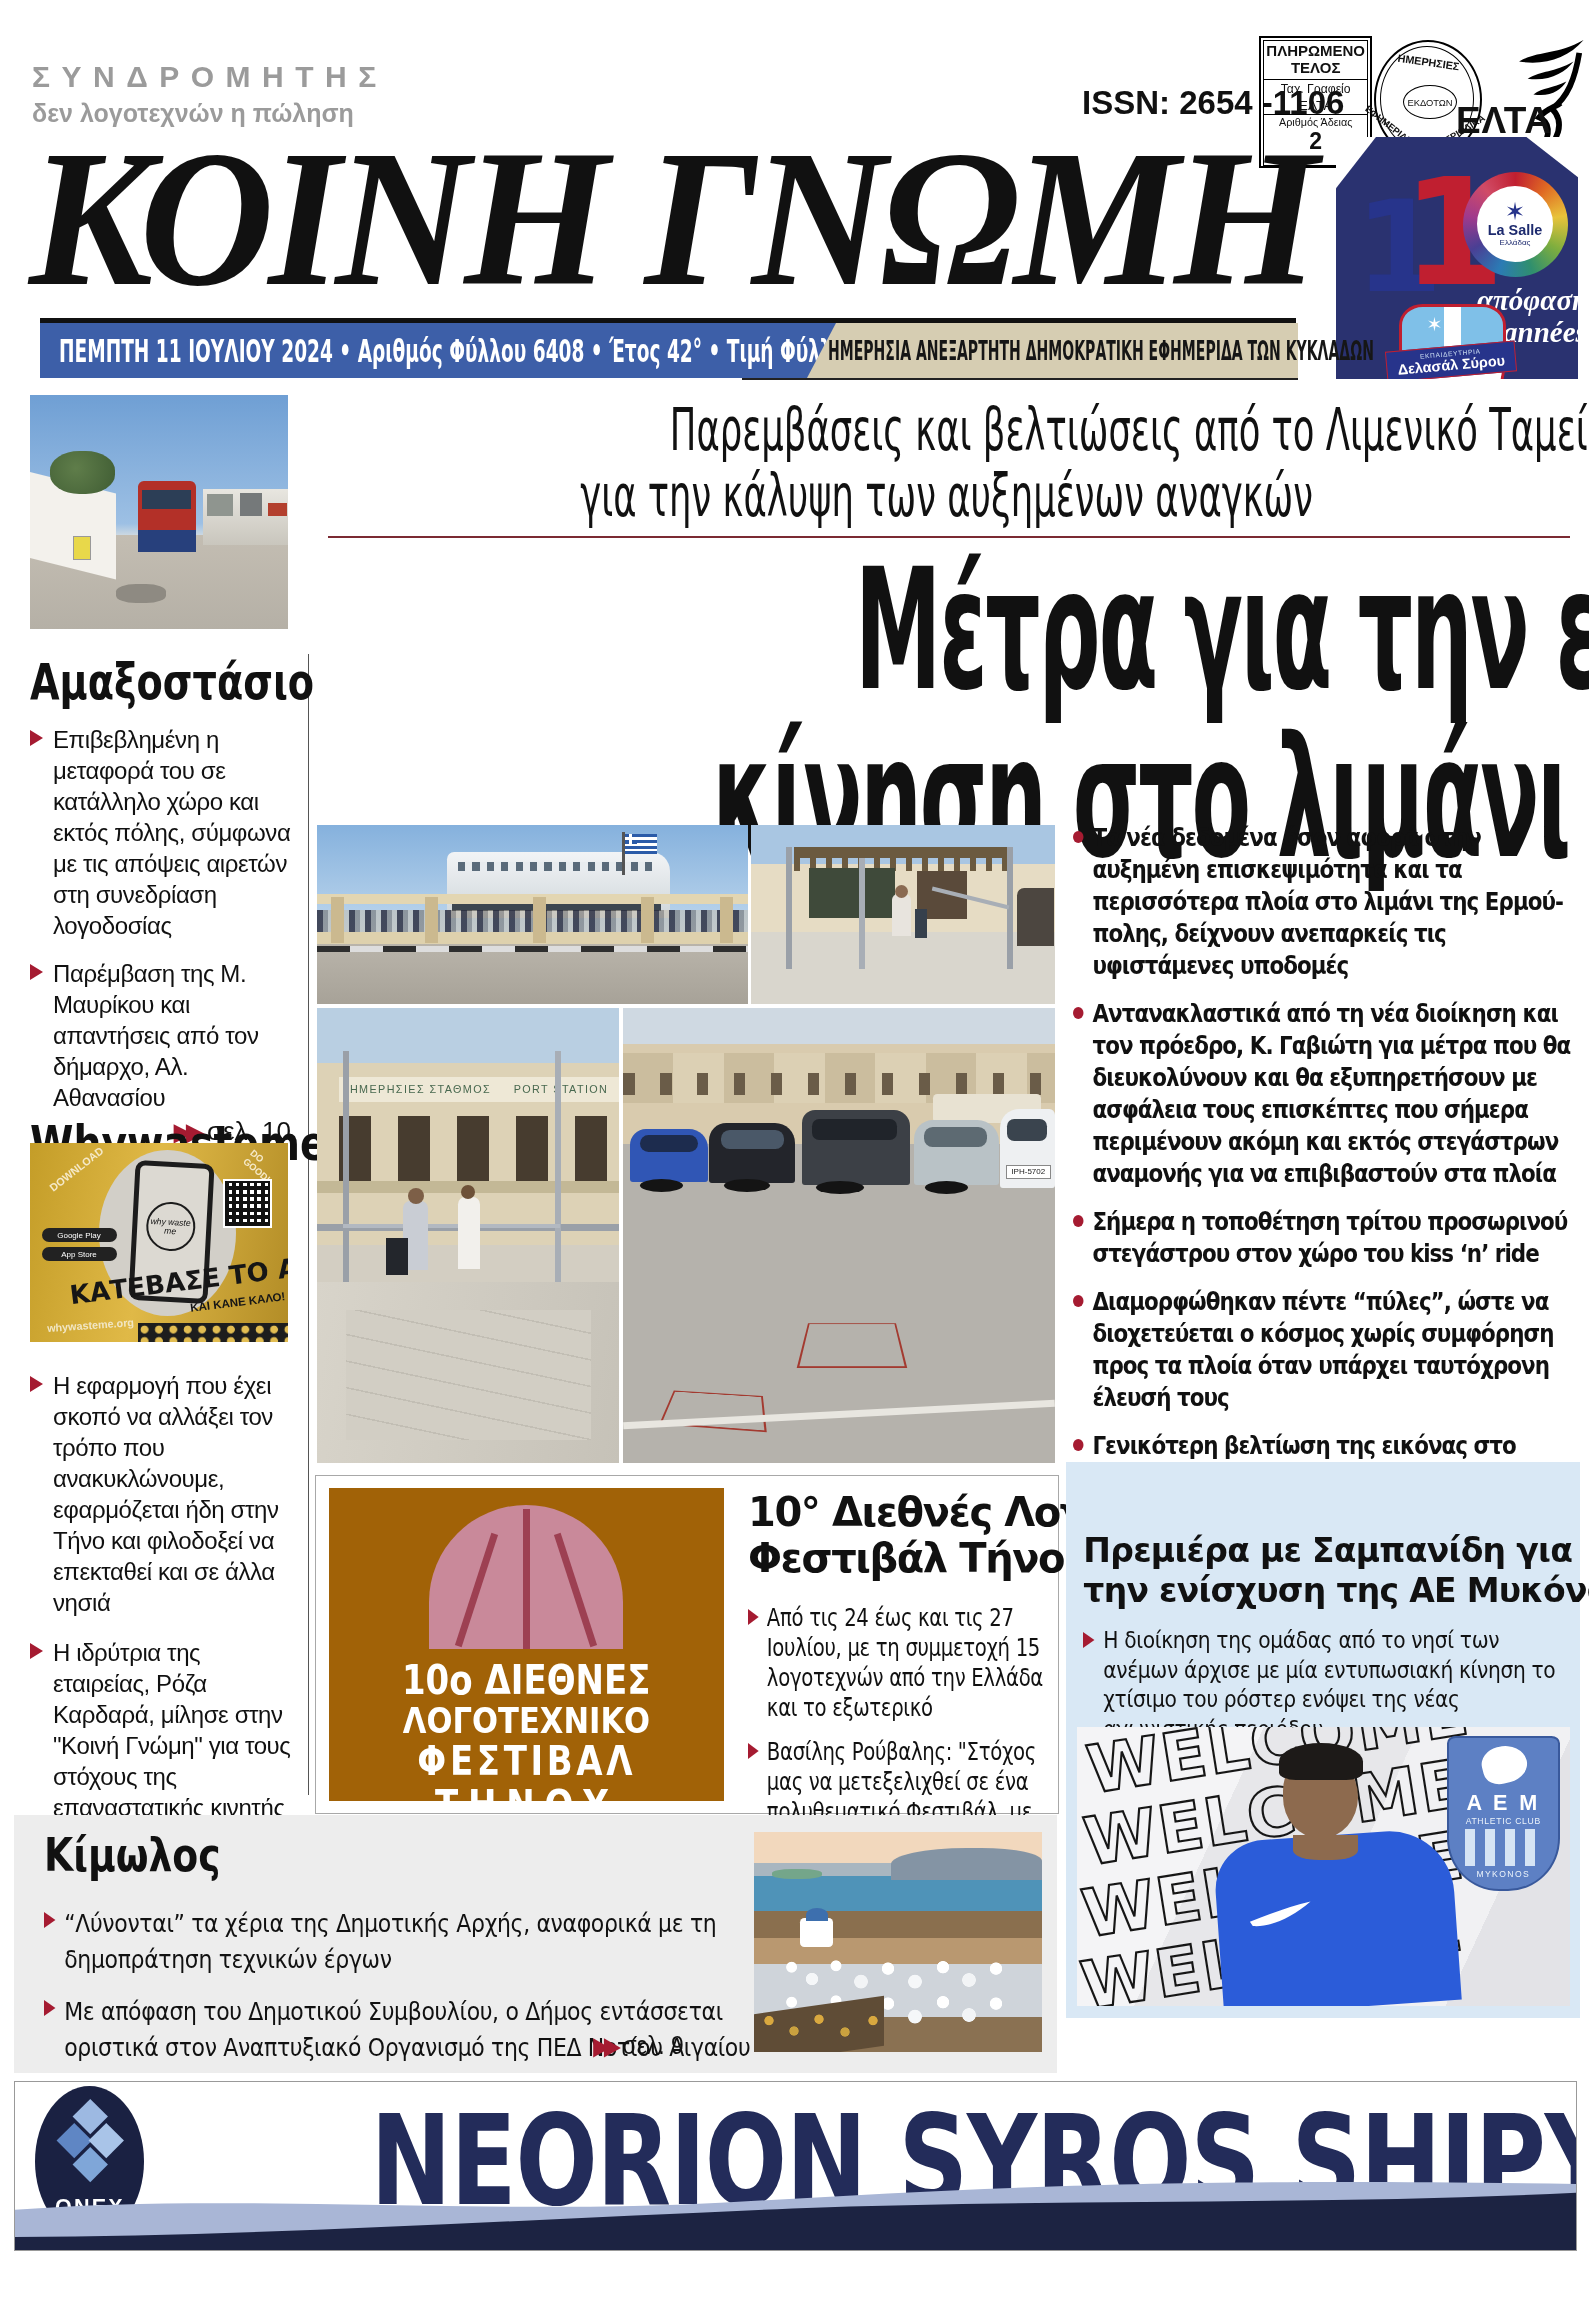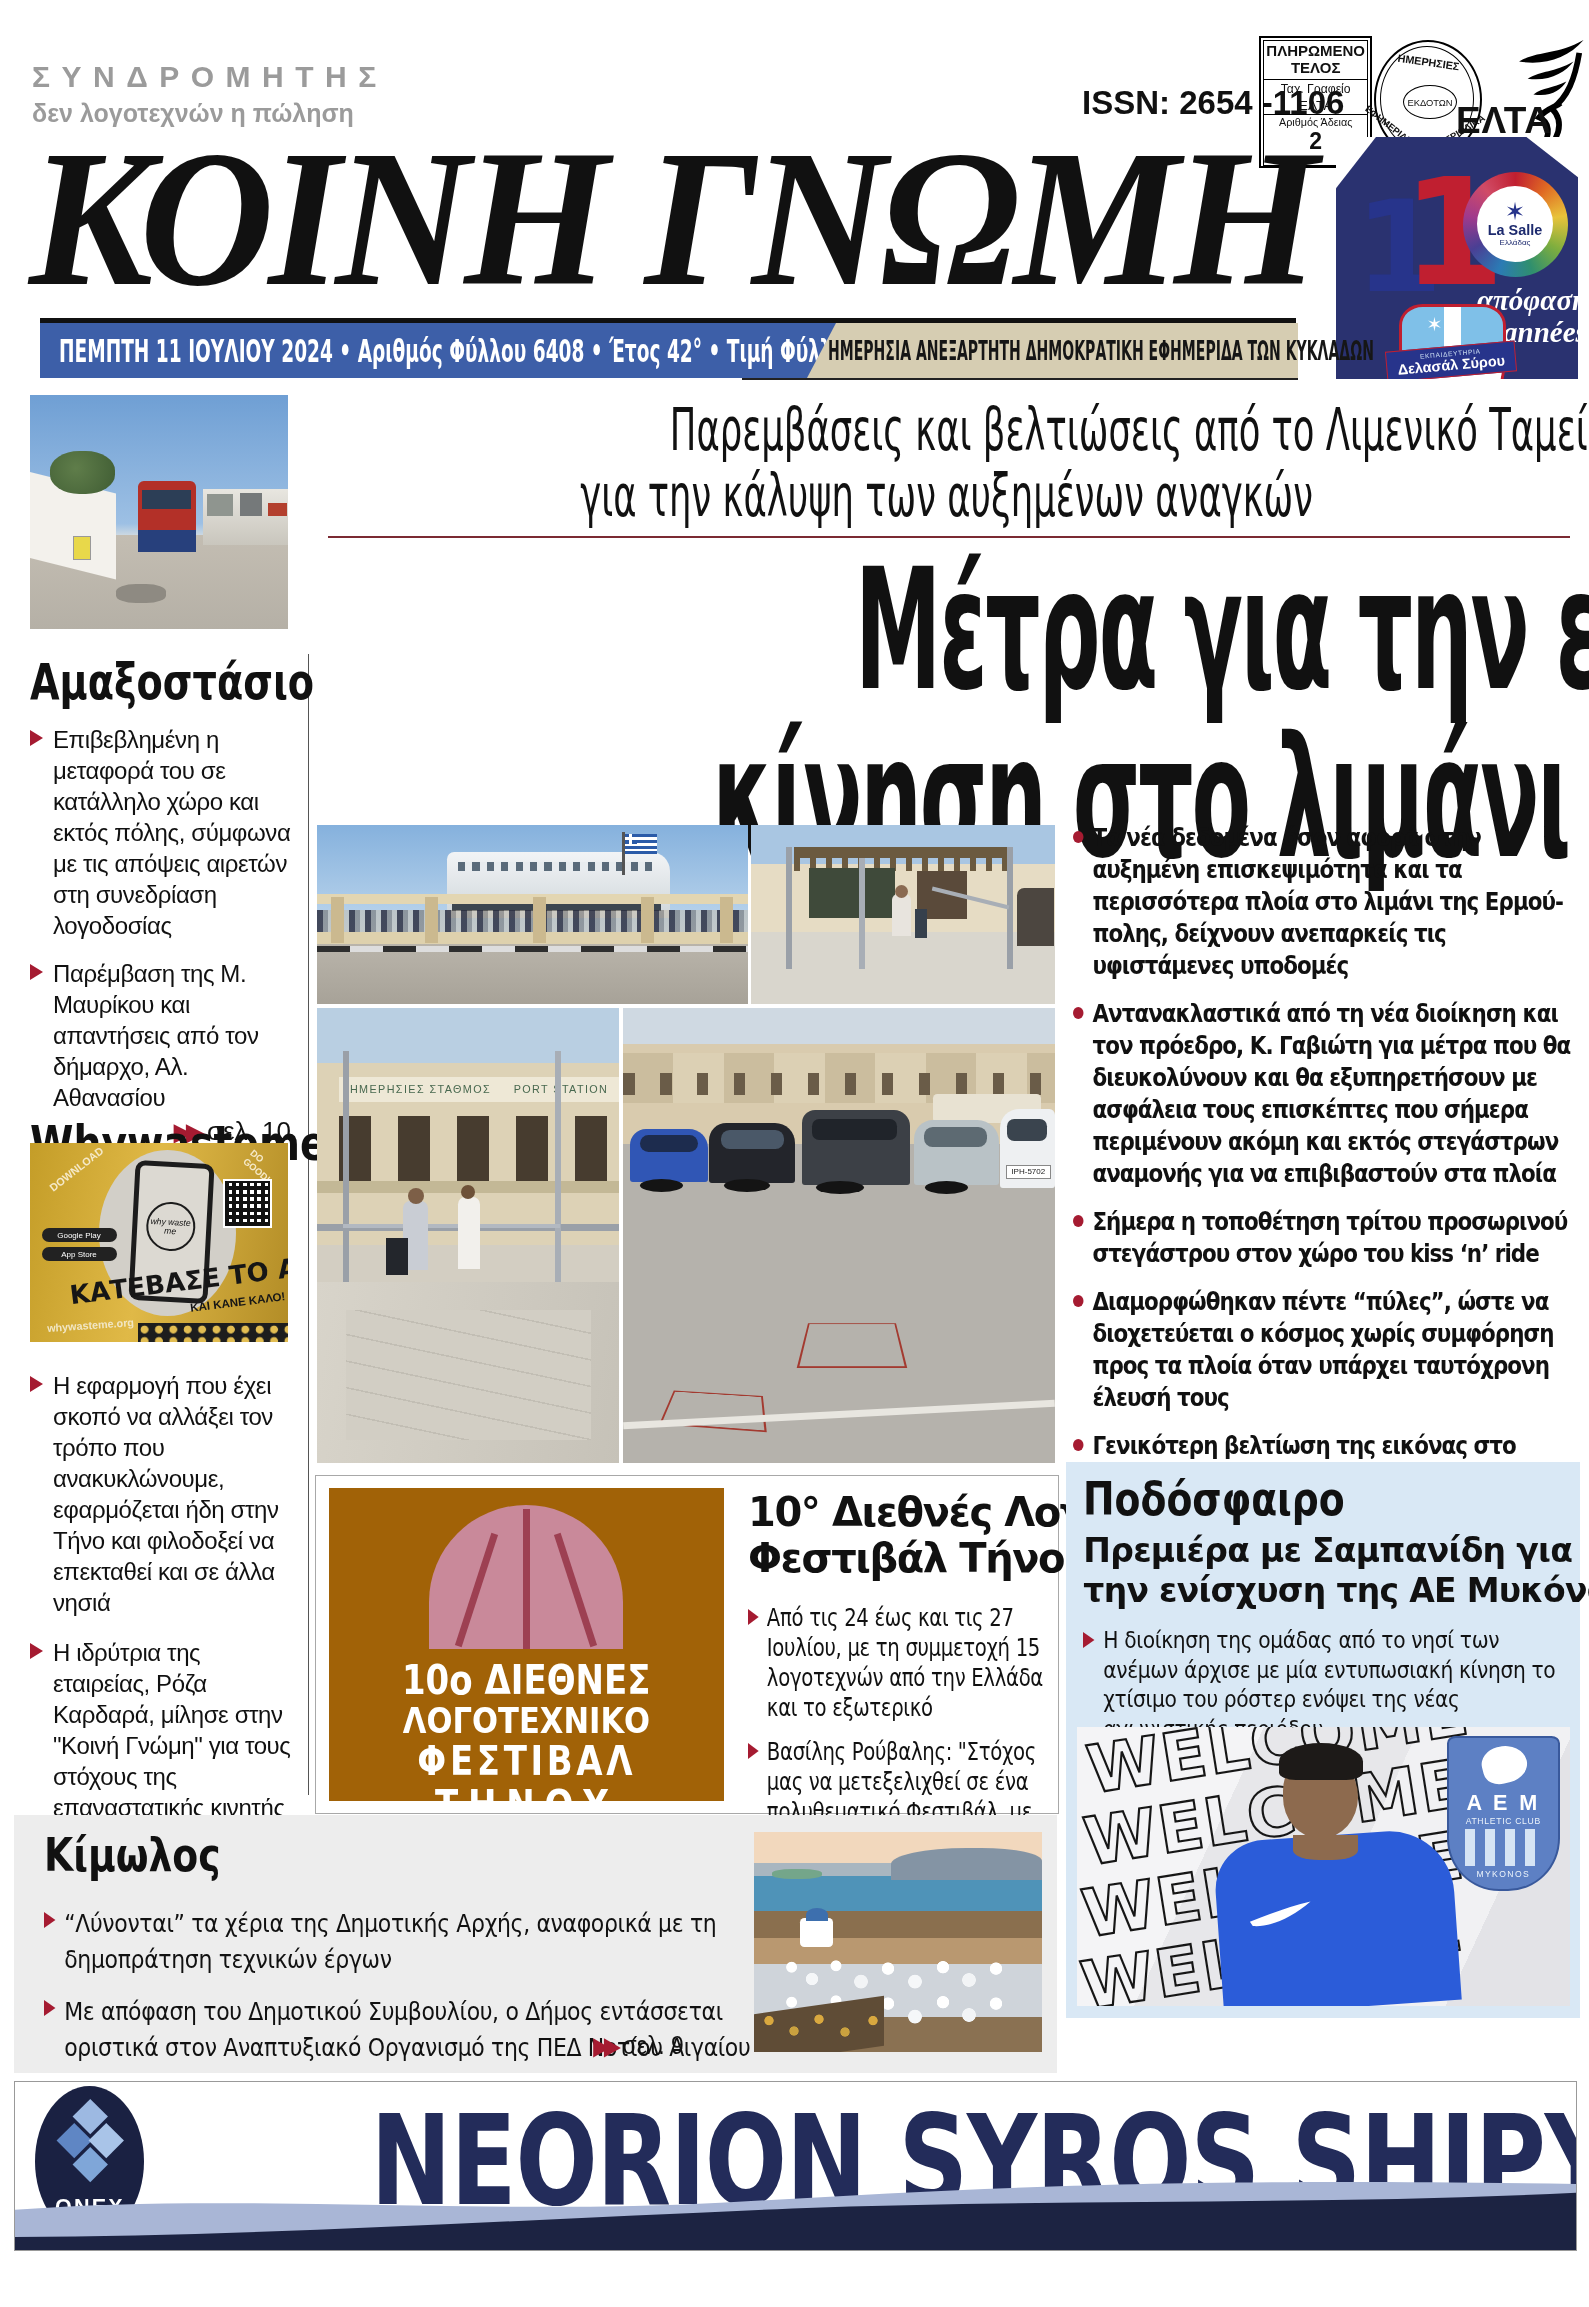--- a/index.html
+++ b/index.html
@@ -348,23 +348,20 @@
         <span class="btxt" style="font-size:24px;line-height:30px;font-family:'DejaVu Sans',sans-serif;">Βασίλης Ρούβαλης: "Στόχος μας να μετεξελιχθεί σε ένα πολυθεματικό Φεστιβάλ, με δράσεις και κατά τη διάρκεια του χειμώνα"</span>
       </div>
       <div class="pagerow" style="margin-top:-29px;">
         <span class="pl">▶▶</span>
         <span>σελ. 7</span>
       </div>
     </div>
   </div>
 
   <div class="abs" style="left:1066px;top:1462px;width:514px;height:556px;background:#d9e8f5;">
-    <div class="abs nw" style="left:17.3px;top:10px;">
-      <span class="sc b" style="font-size:46px;transform:scaleX(.82);font-family:'DejaVu Sans',sans-serif;">Ποδόσφαιρο</span>
-    </div>
     <div class="abs nw b" style="left:17.3px;top:69px;font-size:33px;line-height:40px;font-family:'DejaVu Sans',sans-serif;letter-spacing:-0.7px;">
       <span>Πρεμιέρα με Σαμπανίδη για</span><br>
       <span>την ενίσχυση της ΑΕ Μυκόνου</span>
     </div>
     <div class="abs" style="left:17.3px;top:164px;width:547px;transform:scaleX(.88);transform-origin:0 0;">
       <div class="brow">
         <span class="tris"></span>
         <span class="btxt" style="font-size:23px;line-height:29.5px;font-family:'DejaVu Sans',sans-serif;">Η διοίκηση της ομάδας από το νησί των ανέμων άρχισε με μία εντυπωσιακή κίνηση το χτίσιμο του ρόστερ ενόψει της νέας αγωνιστικής περιόδου</span>
       </div>
       <div class="pagerow">

